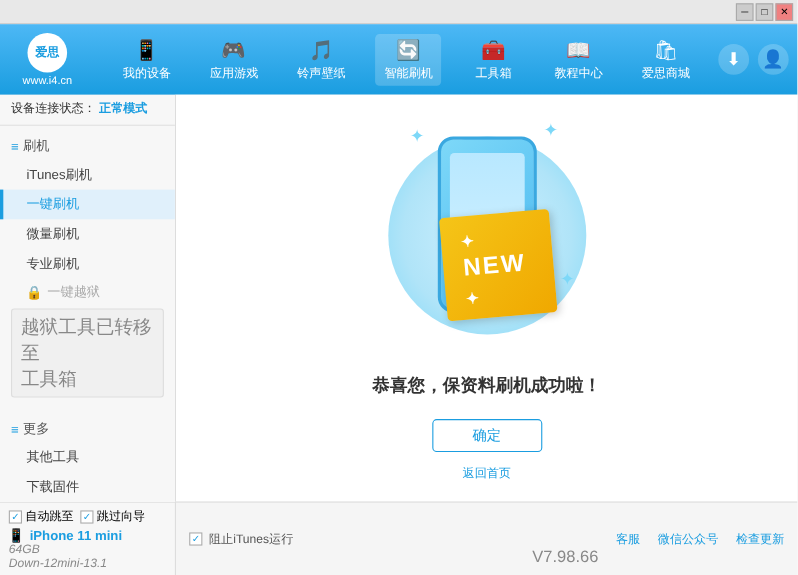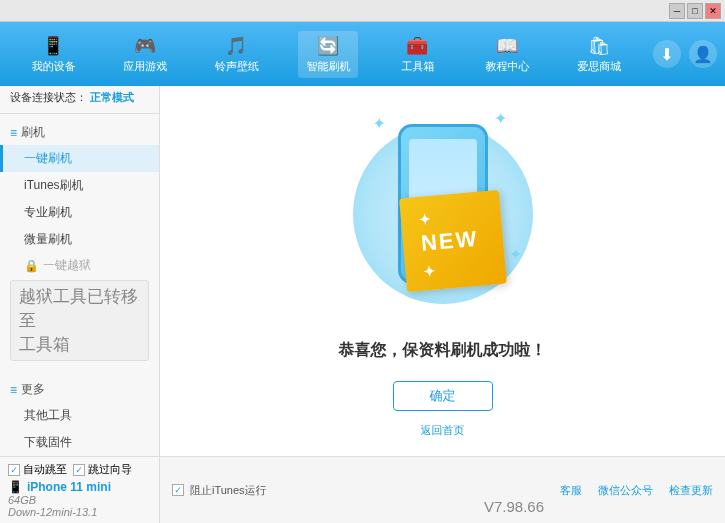--- a/index.html
+++ b/index.html
@@ -306,20 +306,26 @@
 
 <div class="full-layout">
 
   <div class="title-bar">
     <div class="title-bar-btn">─</div>
     <div class="title-bar-btn">□</div>
     <div class="title-bar-btn" style="background:#f08080;">✕</div>
   </div>
 
   <div class="header">
+    <div class="logo-area">
+      <div class="logo-circle">
+        <span style="font-size:11px; font-weight:bold; color:#1a9de0;">爱思</span>
+      </div>
+      <span class="logo-text">www.i4.cn</span>
+    </div>
     <div class="nav-items">
       <div class="nav-item">
         <span class="nav-icon">📱</span>
         <span class="nav-label">我的设备</span>
       </div>
       <div class="nav-item">
         <span class="nav-icon">🎮</span>
         <span class="nav-label">应用游戏</span>
       </div>
       <div class="nav-item">
@@ -353,31 +359,31 @@
 
     <div class="sidebar-full">
       <div class="status-bar">
         <span class="status-label">设备连接状态：</span>
         <span class="status-value">正常模式</span>
       </div>
       <div class="sidebar-section-header">
         <span class="sidebar-section-icon">≡</span>
         <span>刷机</span>
       </div>
+      <div class="sidebar-item">
+        <span>iTunes刷机</span>
+      </div>
       <div class="sidebar-item active">
         <span>一键刷机</span>
       </div>
       <div class="sidebar-item">
-        <span>iTunes刷机</span>
+        <span>微量刷机</span>
       </div>
       <div class="sidebar-item">
         <span>专业刷机</span>
-      </div>
-      <div class="sidebar-item">
-        <span>微量刷机</span>
       </div>
       <div class="sidebar-locked">
         <span>🔒</span>
         <span>一键越狱</span>
       </div>
       <div class="locked-box">
         <span style="white-space:pre-line;">越狱工具已转移至
 工具箱</span>
       </div>
       <div class="sidebar-divider"></div>

